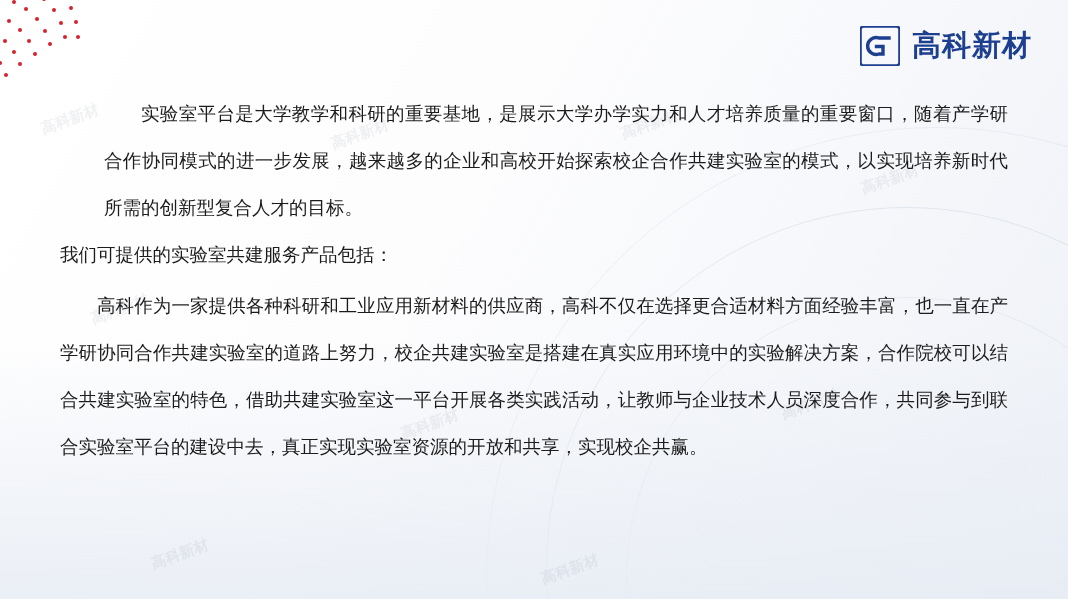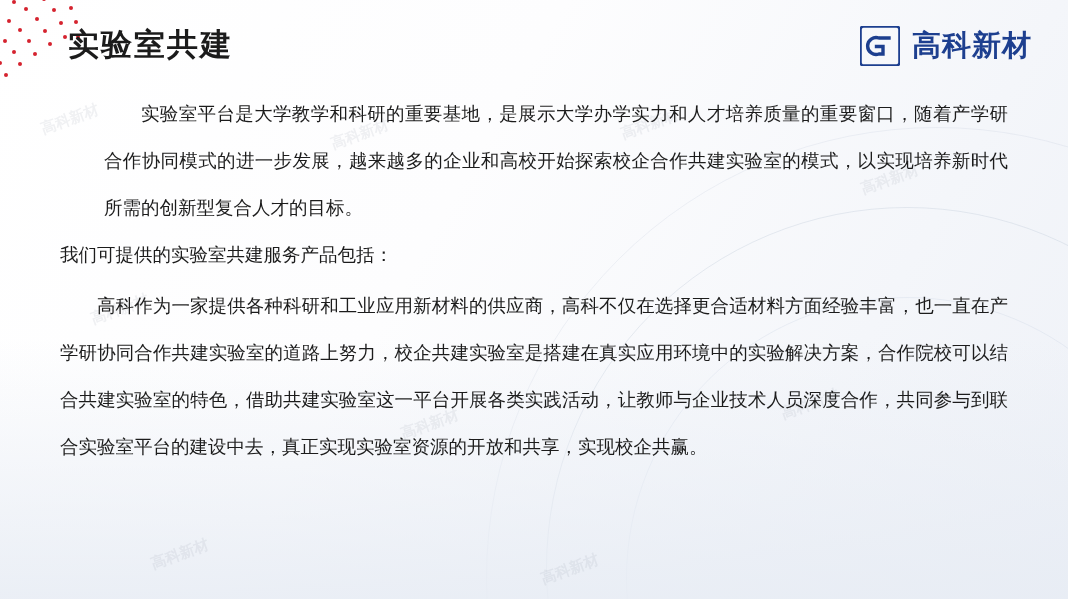--- a/index.html
+++ b/index.html
@@ -181,21 +181,20 @@
         <circle cx="58" cy="106" r="2"></circle>
       <circle cx="8" cy="82" r="2"></circle>
         <circle cx="19" cy="87" r="2"></circle>
         <circle cx="29" cy="95" r="2"></circle>
         <circle cx="38" cy="105" r="2"></circle>
         <circle cx="44" cy="117" r="2"></circle>
     </g>
   </svg>
 
   <div class="header">
-    <div class="title">实验室共建</div>
 
     <div class="logo">
       <div class="logo-mark">
         <svg viewBox="0 0 40 40" width="40" height="40">
           <rect x="0.5" y="0.5" width="39" height="39" rx="3" fill="none" stroke="#1d3f8f" stroke-width="2.6"></rect>
           <path d="M29 12 L19 12 A8.5 8.5 0 1 0 19 28 L23 28 L23 20.5 L16.5 20.5" fill="none" stroke="#1d3f8f" stroke-width="3.4" stroke-linecap="square"></path>
         </svg>
       </div>
       <div class="logo-text">高科新材</div>
     </div>

